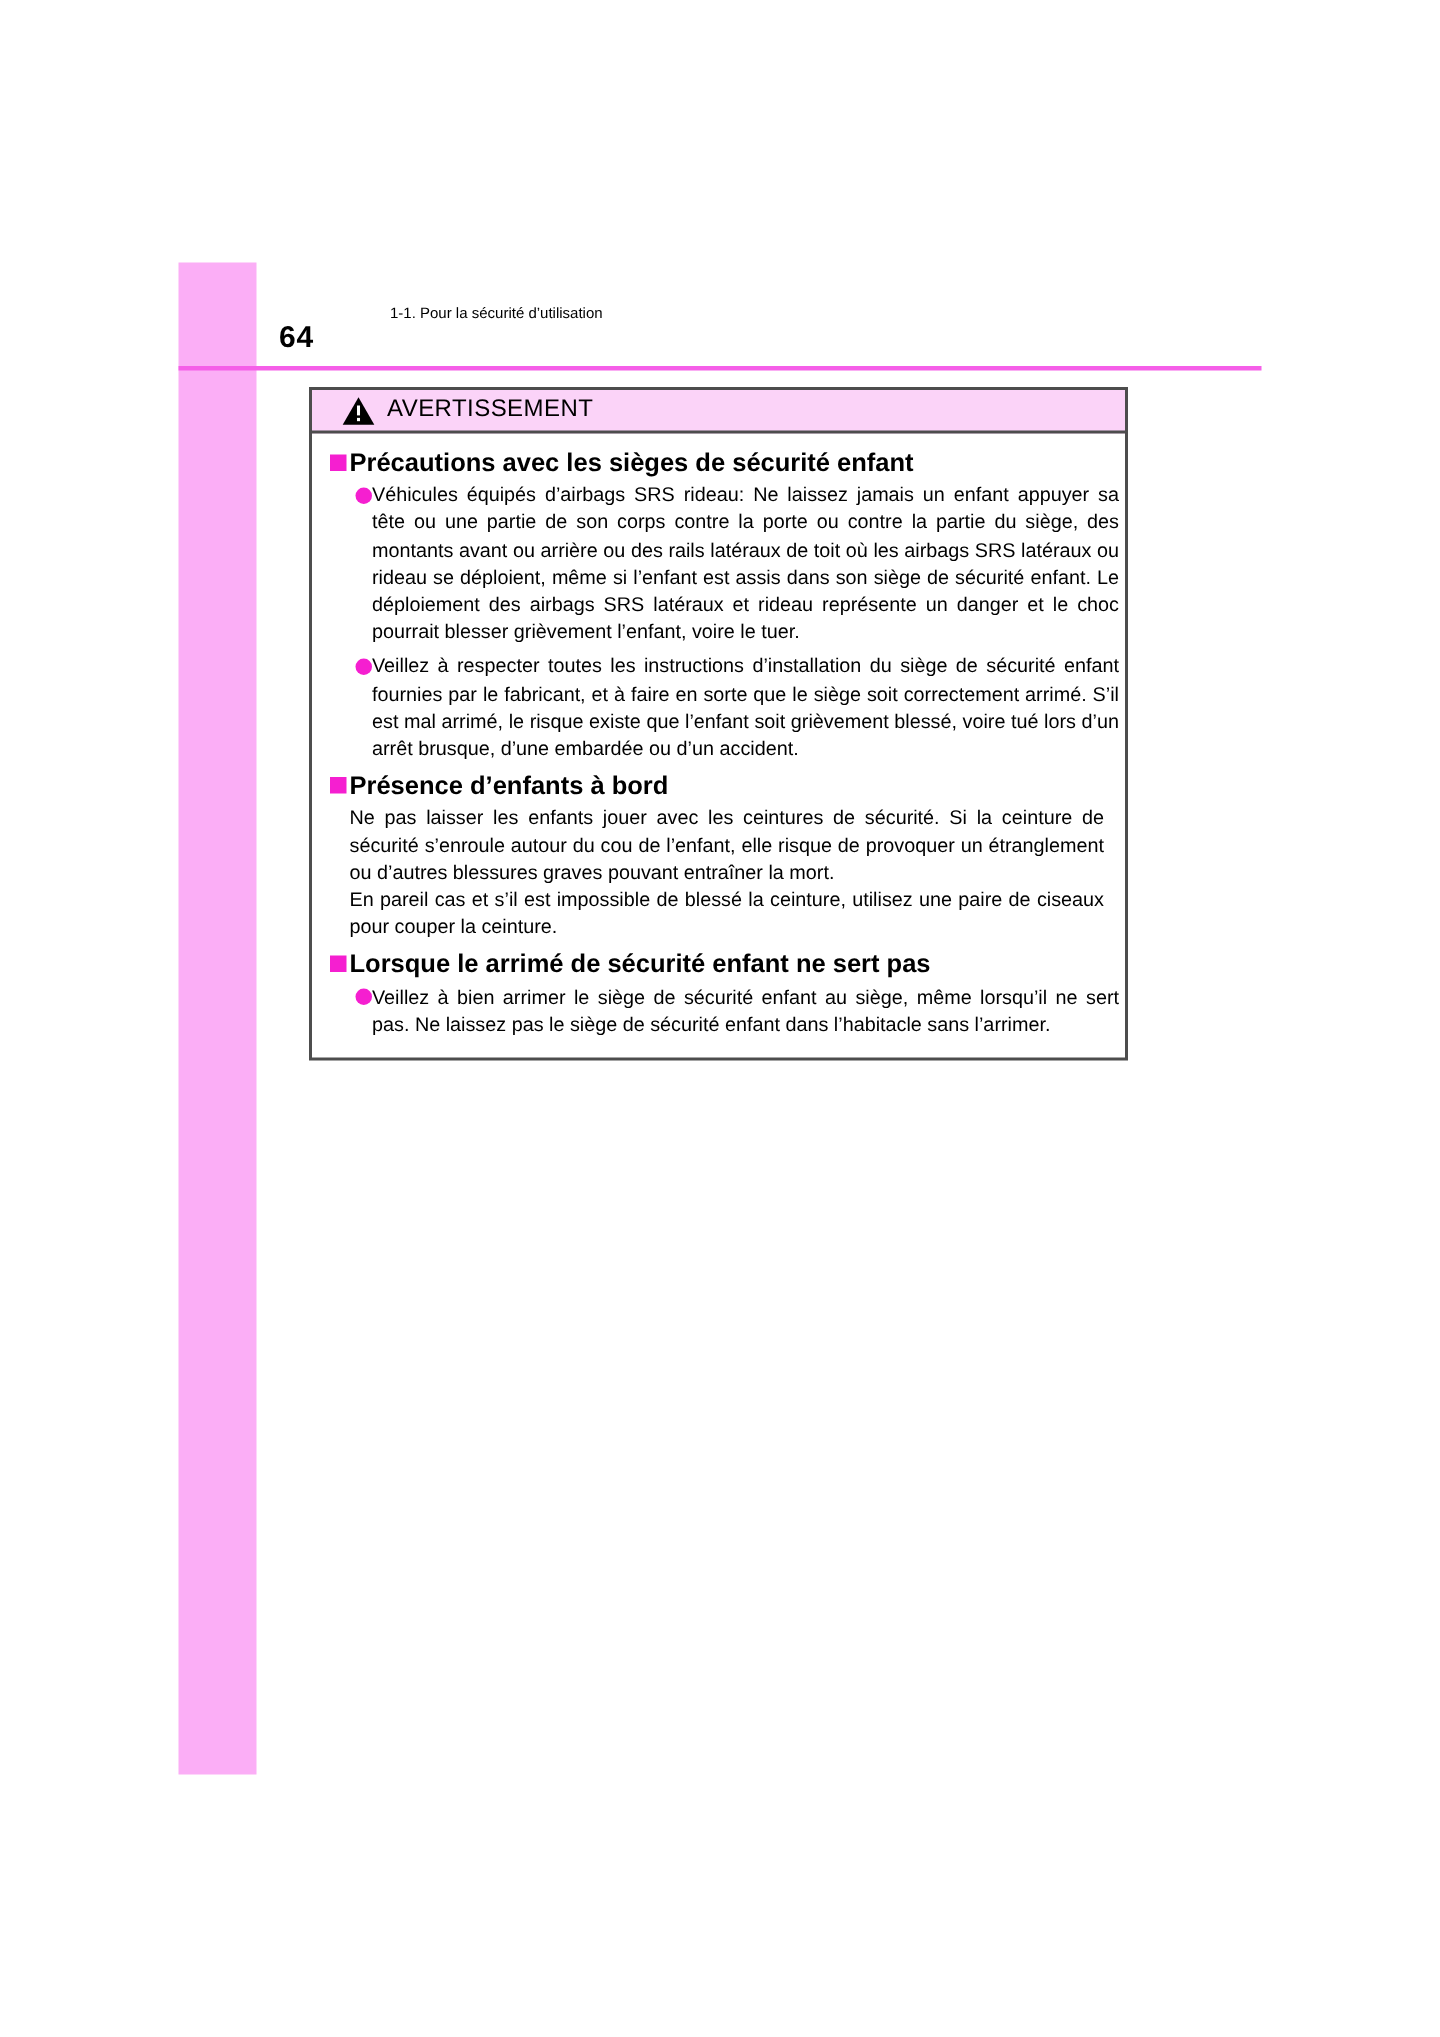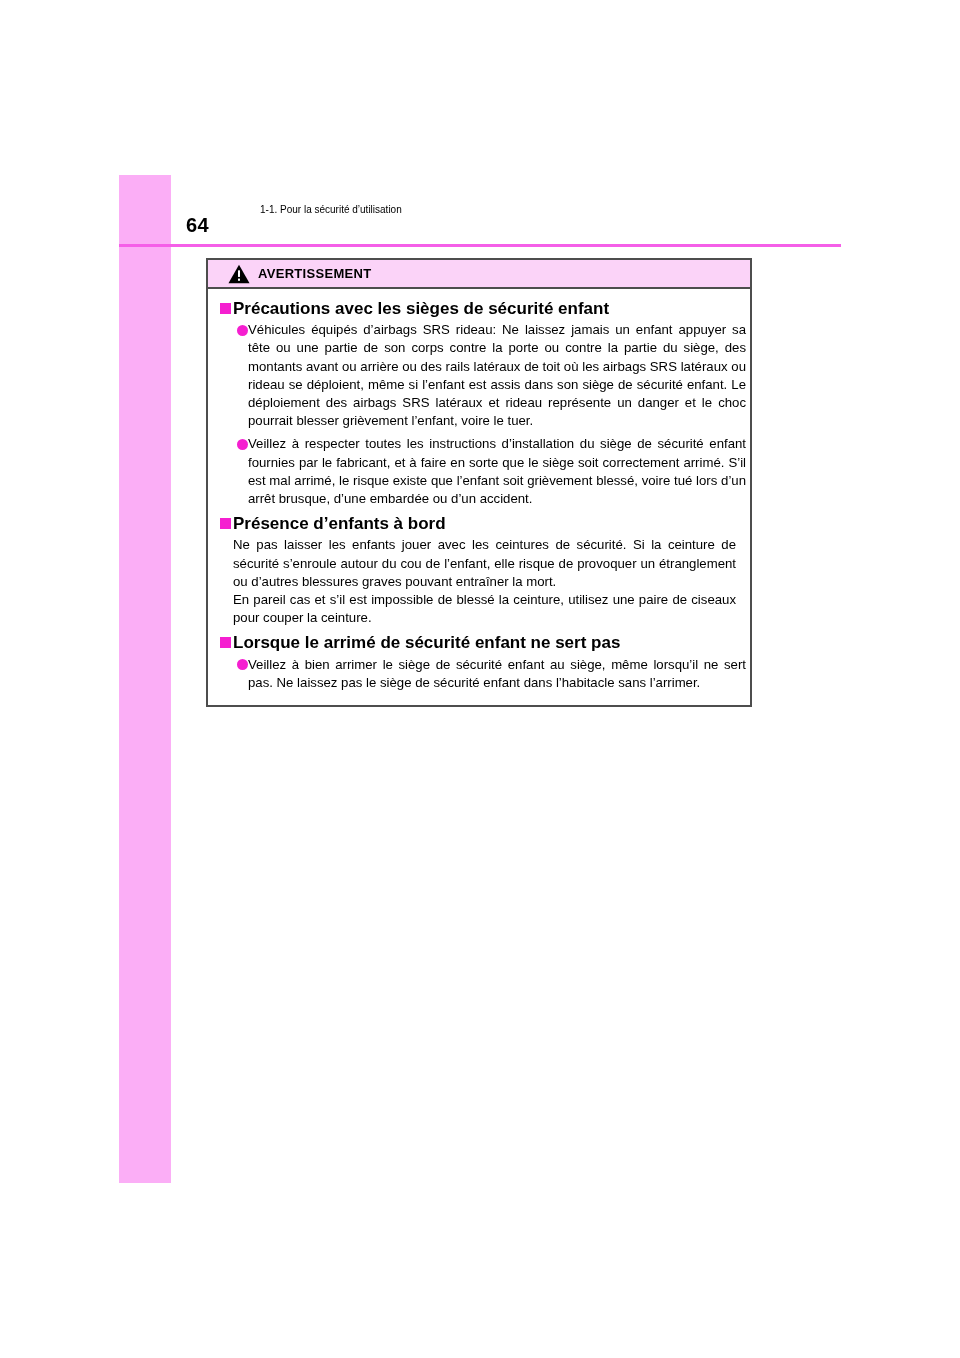--- a/index.html
+++ b/index.html
@@ -16,21 +16,21 @@
   .page{position:relative;width:960px;height:1198px;background:#ffffff;overflow:hidden;}
 
   .side-band{position:absolute;left:119px;top:175px;width:52px;height:1008px;background:var(--sidebar-pink);}
   .page-number{position:absolute;left:186px;top:214px;font-size:20px;font-weight:bold;letter-spacing:0.5px;}
   .chapter-title{position:absolute;left:260px;top:204px;font-size:10px;}
   .header-rule{position:absolute;left:119px;top:244px;width:722px;height:3px;background:var(--rule-magenta);}
 
   .warning-box{position:absolute;left:206px;top:258px;width:546px;border:2px solid var(--border-gray);background:#fff;}
   .warning-header{display:flex;align-items:center;height:29px;background:var(--band-pink);border-bottom:2px solid var(--border-gray);padding-left:20px;}
   .warning-icon{display:inline-flex;width:22px;height:20px;margin-right:8px;}
-  .warning-title{font-size:13px;letter-spacing:0.3px;padding-bottom:1px;font-weight:bold;}
+  .warning-title{font-size:16px;letter-spacing:0.3px;padding-bottom:1px;}
 
   .warning-content{position:relative;padding:11px 0 13px 0;font-size:13.2px;line-height:18.2px;}
   .w-section + .w-section{margin-top:7px;}
   .w-heading{position:relative;padding-left:25px;padding-right:14px;font-weight:bold;font-size:17px;margin-bottom:3px;}
   .w-heading .sq{position:absolute;left:12px;top:3px;width:11px;height:11px;background:var(--bullet-magenta);}
   .w-item{position:relative;padding-left:40px;padding-right:4px;text-align:justify;}
   .w-item .dot{position:absolute;left:29px;top:3.5px;width:11px;height:11px;border-radius:50%;background:var(--bullet-magenta);}
   .w-item + .w-item{margin-top:5px;}
   .w-para{padding-left:25px;padding-right:14px;text-align:justify;}
 

